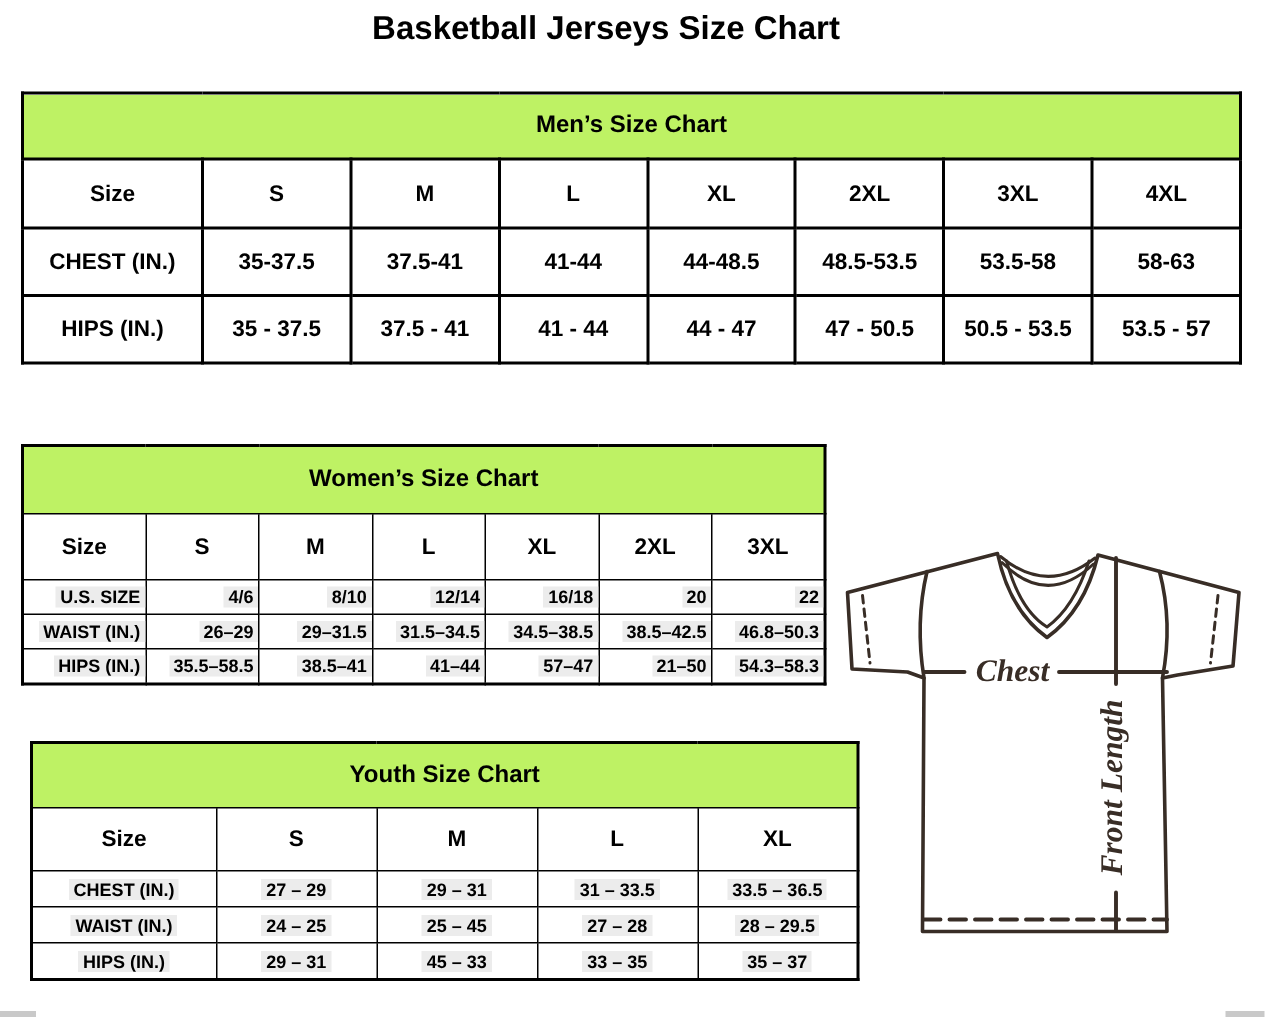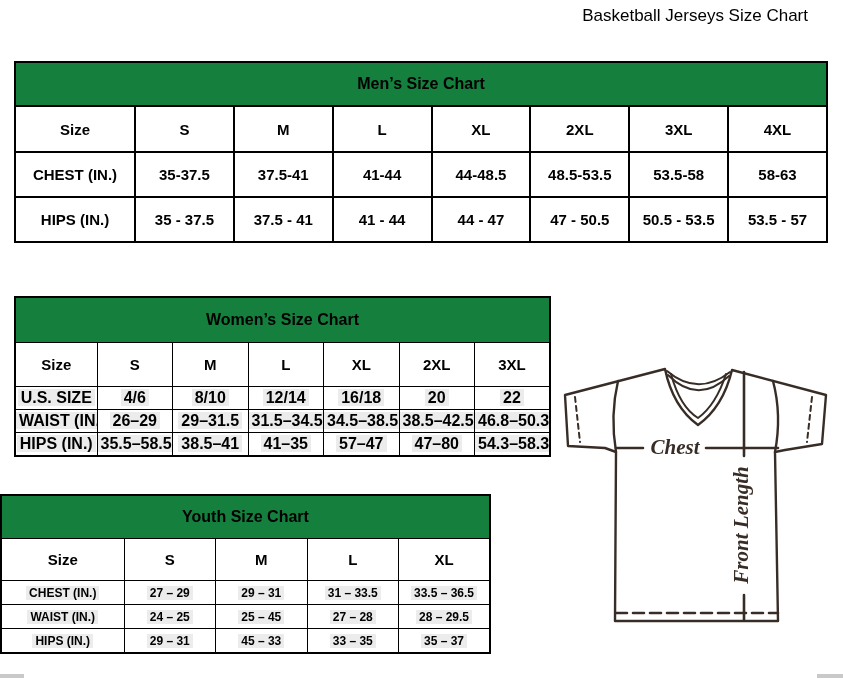--- a/index.html
+++ b/index.html
@@ -1,39 +1,39 @@
 <!DOCTYPE html>
 <html><head>
 <meta charset="utf-8">
 <style>
   html,body{margin:0;padding:0;}
   body{
     width:843px;height:679px;position:relative;background:#ffffff;
     font-family:"Liberation Sans",sans-serif;color:#000;overflow:hidden;
   }
   .page-title{
-    position:absolute;top:6px;left:0;width:808px;text-align:right;
-    font-size:17px;font-weight:normal;letter-spacing:0;
+    position:absolute;top:6px;left:0;width:808px;text-align:center;
+    font-size:22px;font-weight:bold;letter-spacing:0;
   }
   table.size-table{
     position:absolute;border-collapse:collapse;table-layout:fixed;
     border:2px solid #000;background:#fff;
   }
   .size-table td{
     border:1px solid #000;text-align:center;vertical-align:middle;
     font-weight:bold;padding:0;overflow:hidden;white-space:nowrap;
   }
   .mens td{border-width:2px;}
-  .t-row td{background:#15803d;font-size:16px;margin-left:28px;}
+  .t-row td{background:#bef264;font-size:16px;margin-left:28px;}
   .mens  .t-row td{height:42px;}
   .mens  .c-row td{height:44px;font-size:15px;}
   .mens  .d-row td{height:43px;font-size:15px;}
   .womens .t-row td{height:44px;}
   .womens .c-row td{height:43px;font-size:15px;}
-  .womens .d-row td{height:22px;font-size:16px;}
+  .womens .d-row td{height:22px;font-size:12px;text-align:right;}
   .youth .t-row td{height:42px;}
   .youth .c-row td{height:41px;font-size:15px;}
   .youth .d-row td{height:23px;font-size:12px;}
   .hl{background:#ececec;padding:0 3px;}
   .jersey{position:absolute;left:555px;top:355px;width:288px;height:324px;}
   .jersey text{
     font-family:"Liberation Serif",serif;font-style:italic;font-weight:bold;
     font-size:21px;
   }
   .sb-frag{position:absolute;height:4px;background:#c9c9c9;bottom:1px;}
@@ -131,29 +131,29 @@
     <td><span class="hl">29–31.5</span></td>
     <td><span class="hl">31.5–34.5</span></td>
     <td><span class="hl">34.5–38.5</span></td>
     <td><span class="hl">38.5–42.5</span></td>
     <td><span class="hl">46.8–50.3</span></td>
   </tr>
   <tr class="d-row">
     <td><span class="hl">HIPS (IN.)</span></td>
     <td><span class="hl">35.5–58.5</span></td>
     <td><span class="hl">38.5–41</span></td>
-    <td><span class="hl">41–35</span></td>
+    <td><span class="hl">41–44</span></td>
     <td><span class="hl">57–47</span></td>
-    <td><span class="hl">47–80</span></td>
+    <td><span class="hl">21–50</span></td>
     <td><span class="hl">54.3–58.3</span></td>
   </tr>
 </tbody>
   </table>
 
-<table class="size-table youth" style="left:0;top:494px;width:491px;">
+<table class="size-table youth" style="left:20px;top:494px;width:553px;">
   <colgroup>
       <col style="width:123px">
       <col>
       <col>
       <col>
       <col>
     </colgroup>
   <tbody>
       <tr class="t-row">
     <td colspan="5">Youth Size Chart</td>

